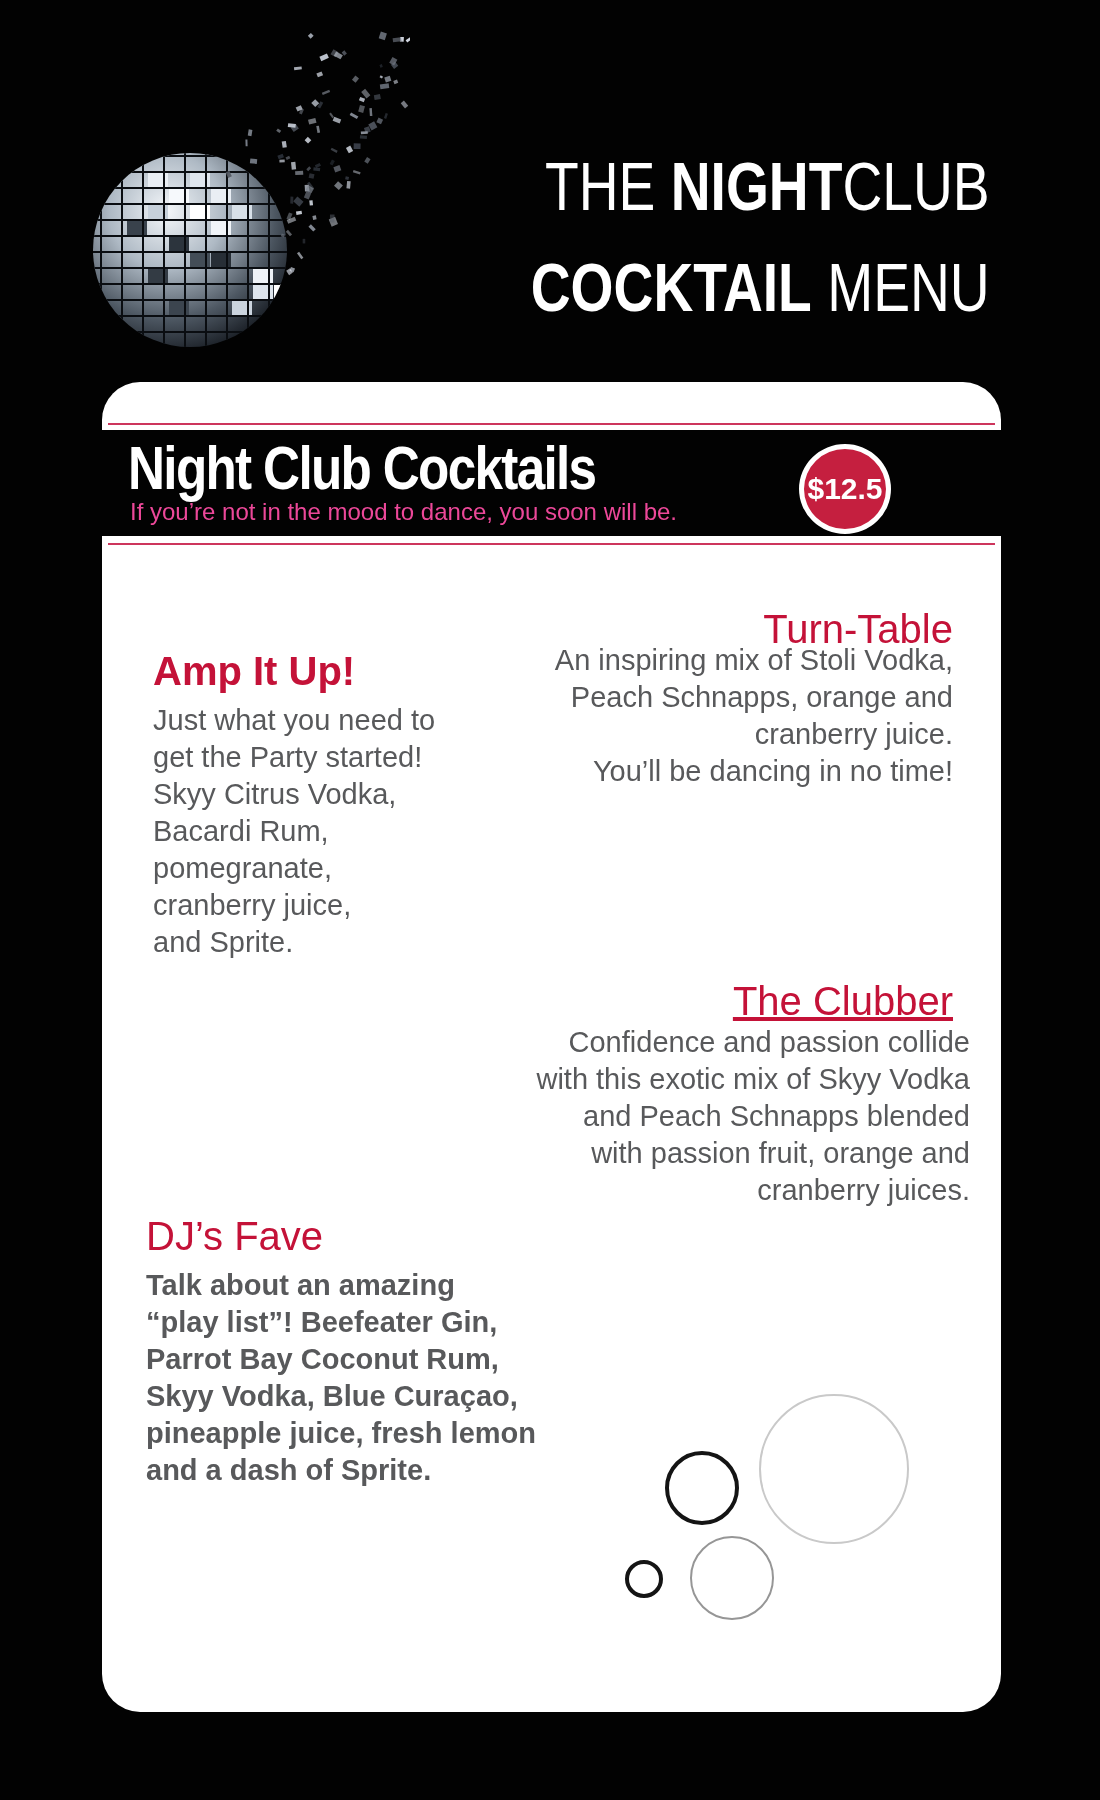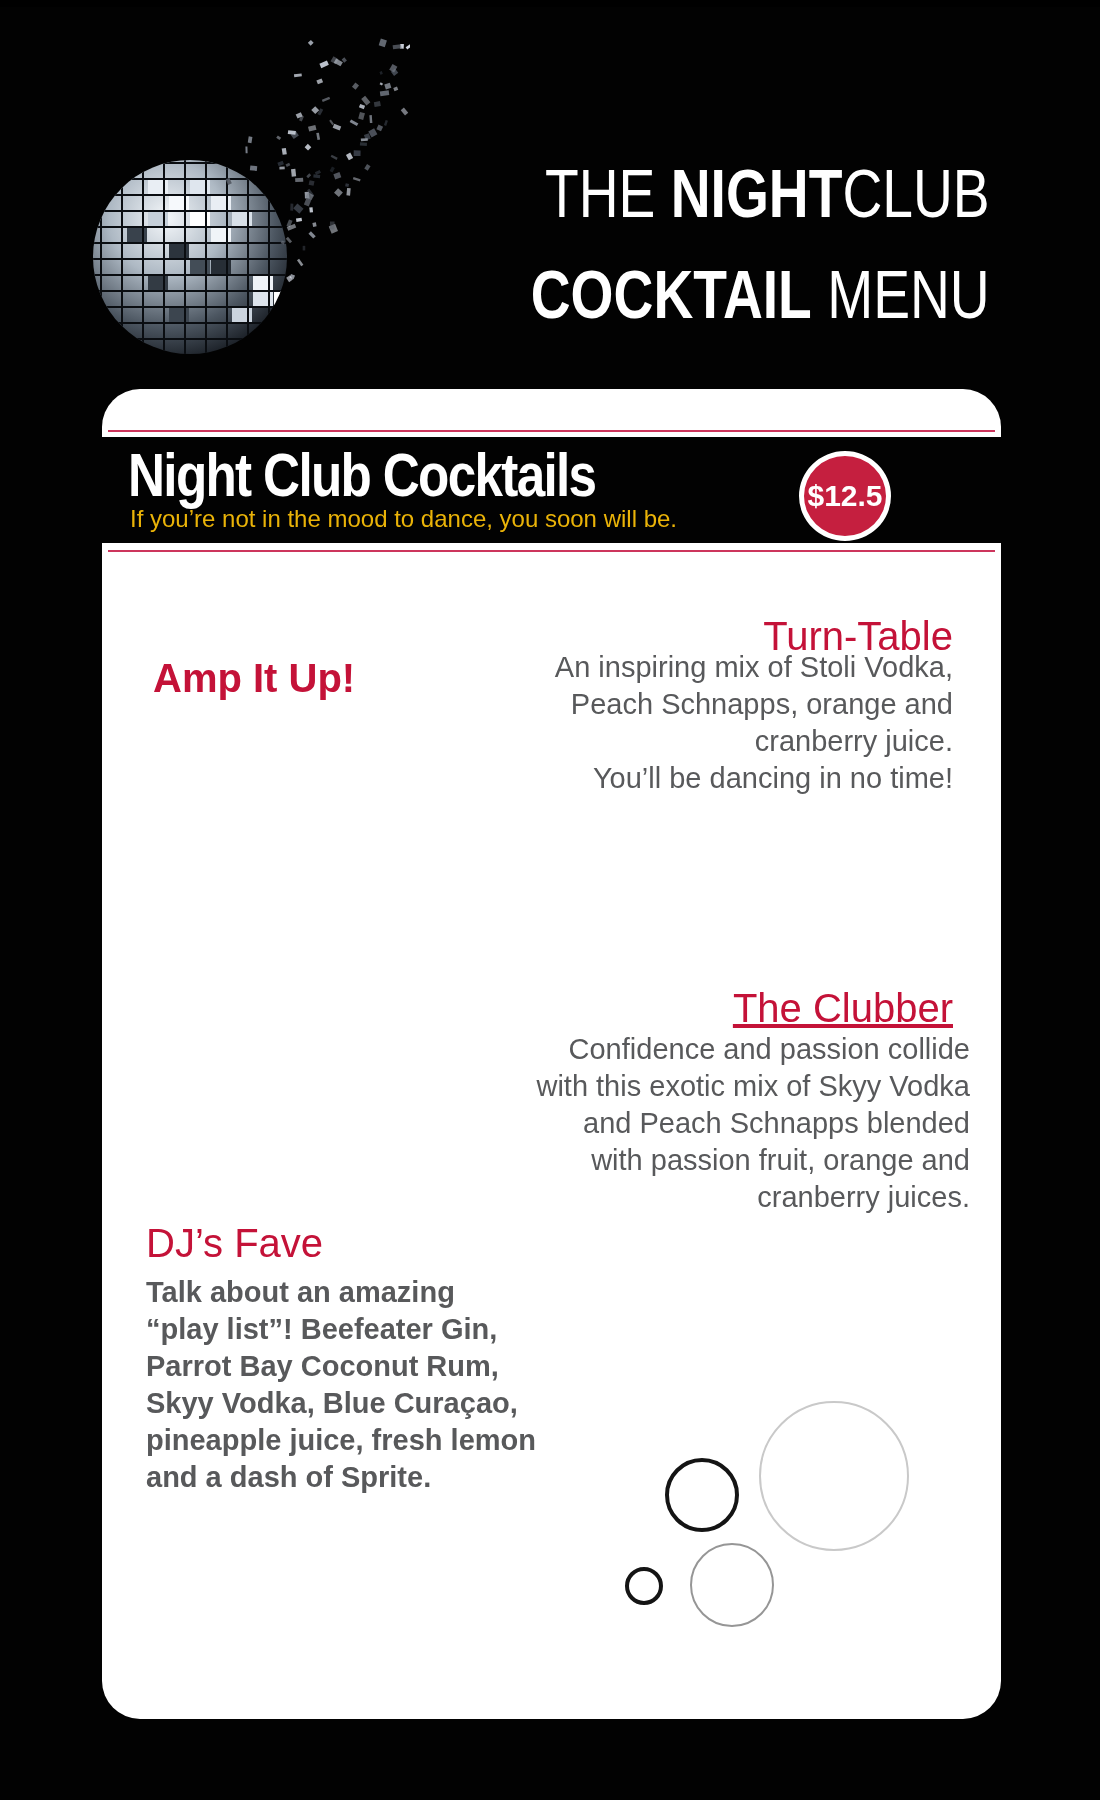--- a/index.html
+++ b/index.html
@@ -1,39 +1,39 @@
 <!DOCTYPE html>
 <html><head>
 <meta charset="utf-8">
 <style>
   html,body{margin:0;padding:0;background:#000;}
   body{width:1100px;height:1800px;position:relative;overflow:hidden;
        font-family:"Liberation Sans","DejaVu Sans",sans-serif;}
-  .page{position:absolute;inset:0;background:#020202;margin-top:7px;}
+  .page{position:absolute;inset:0;background:#020202;}
 
   
   .disco{position:absolute;left:38px;top:12px;width:372px;height:352px;}
   .masthead-title{position:absolute;top:136px;right:110px;text-align:right;color:#fff;
       font-size:69px;line-height:101px;letter-spacing:0px;white-space:nowrap;
       transform:scaleX(0.80);transform-origin:right center;}
   .masthead-title .lt{font-weight:400;}
   .masthead-title .bd{font-weight:700;}
 
   
   .card{position:absolute;left:102px;top:382px;width:899px;height:1330px;
         background:#fff;border-radius:38px;}
   .hairline{position:absolute;height:2px;background:#c41240;opacity:.85;}
   .hl-top{left:108px;top:423px;width:887px;}
   .hl-mid{left:108px;top:543px;width:887px;}
 
   .band{position:absolute;left:0;top:430px;width:1100px;height:106px;background:#020202;}
   .band-title{position:absolute;left:128px;top:438px;color:#fff;font-weight:700;
       font-size:61px;line-height:61px;letter-spacing:-2px;white-space:nowrap;
       transform:scaleX(0.84);transform-origin:left center;}
-  .band-sub{position:absolute;left:130px;top:498px;color:#eab308;font-size:24px;line-height:28px;white-space:nowrap;}
+  .band-sub{position:absolute;left:130px;top:498px;color:#ec4899;font-size:24px;line-height:28px;white-space:nowrap;}
   .price-badge{position:absolute;left:799px;top:444px;width:82px;height:80px;
       background:#c51f3f;border:5px solid #ffffff;border-radius:50%;
       color:#fff;font-size:30px;font-weight:700;text-align:center;line-height:80px;}
 
   
   .h-red{position:absolute;color:#c41238;font-size:40px;line-height:36px;white-space:nowrap;}
   .body-text{position:absolute;color:#58595b;font-size:29px;line-height:37px;white-space:pre-line;}
   .al-r{text-align:right;}
 
   .h-turntable{top:611px;right:147px;}
@@ -212,20 +212,27 @@
 
   <div class="hairline hl-mid"></div>
 
   <div class="h-red al-r h-turntable">Turn-Table</div>
   <div class="body-text al-r b-turntable">An inspiring mix of Stoli Vodka,
 Peach Schnapps, orange and
 cranberry juice.
 You’ll be dancing in no time!</div>
 
   <div class="h-red h-ampitup">Amp It Up!</div>
+  <div class="body-text b-ampitup">Just what you need to
+get the Party started!
+Skyy Citrus Vodka,
+Bacardi Rum,
+pomegranate,
+cranberry juice,
+and Sprite.</div>
 
 
   <div class="h-red al-r h-clubber">The Clubber</div>
   <div class="body-text al-r b-clubber">Confidence and passion collide
 with this exotic mix of Skyy Vodka
 and Peach Schnapps blended
 with passion fruit, orange and
 cranberry juices.</div>
 
   <div class="h-red h-djsfave">DJ’s Fave</div>

